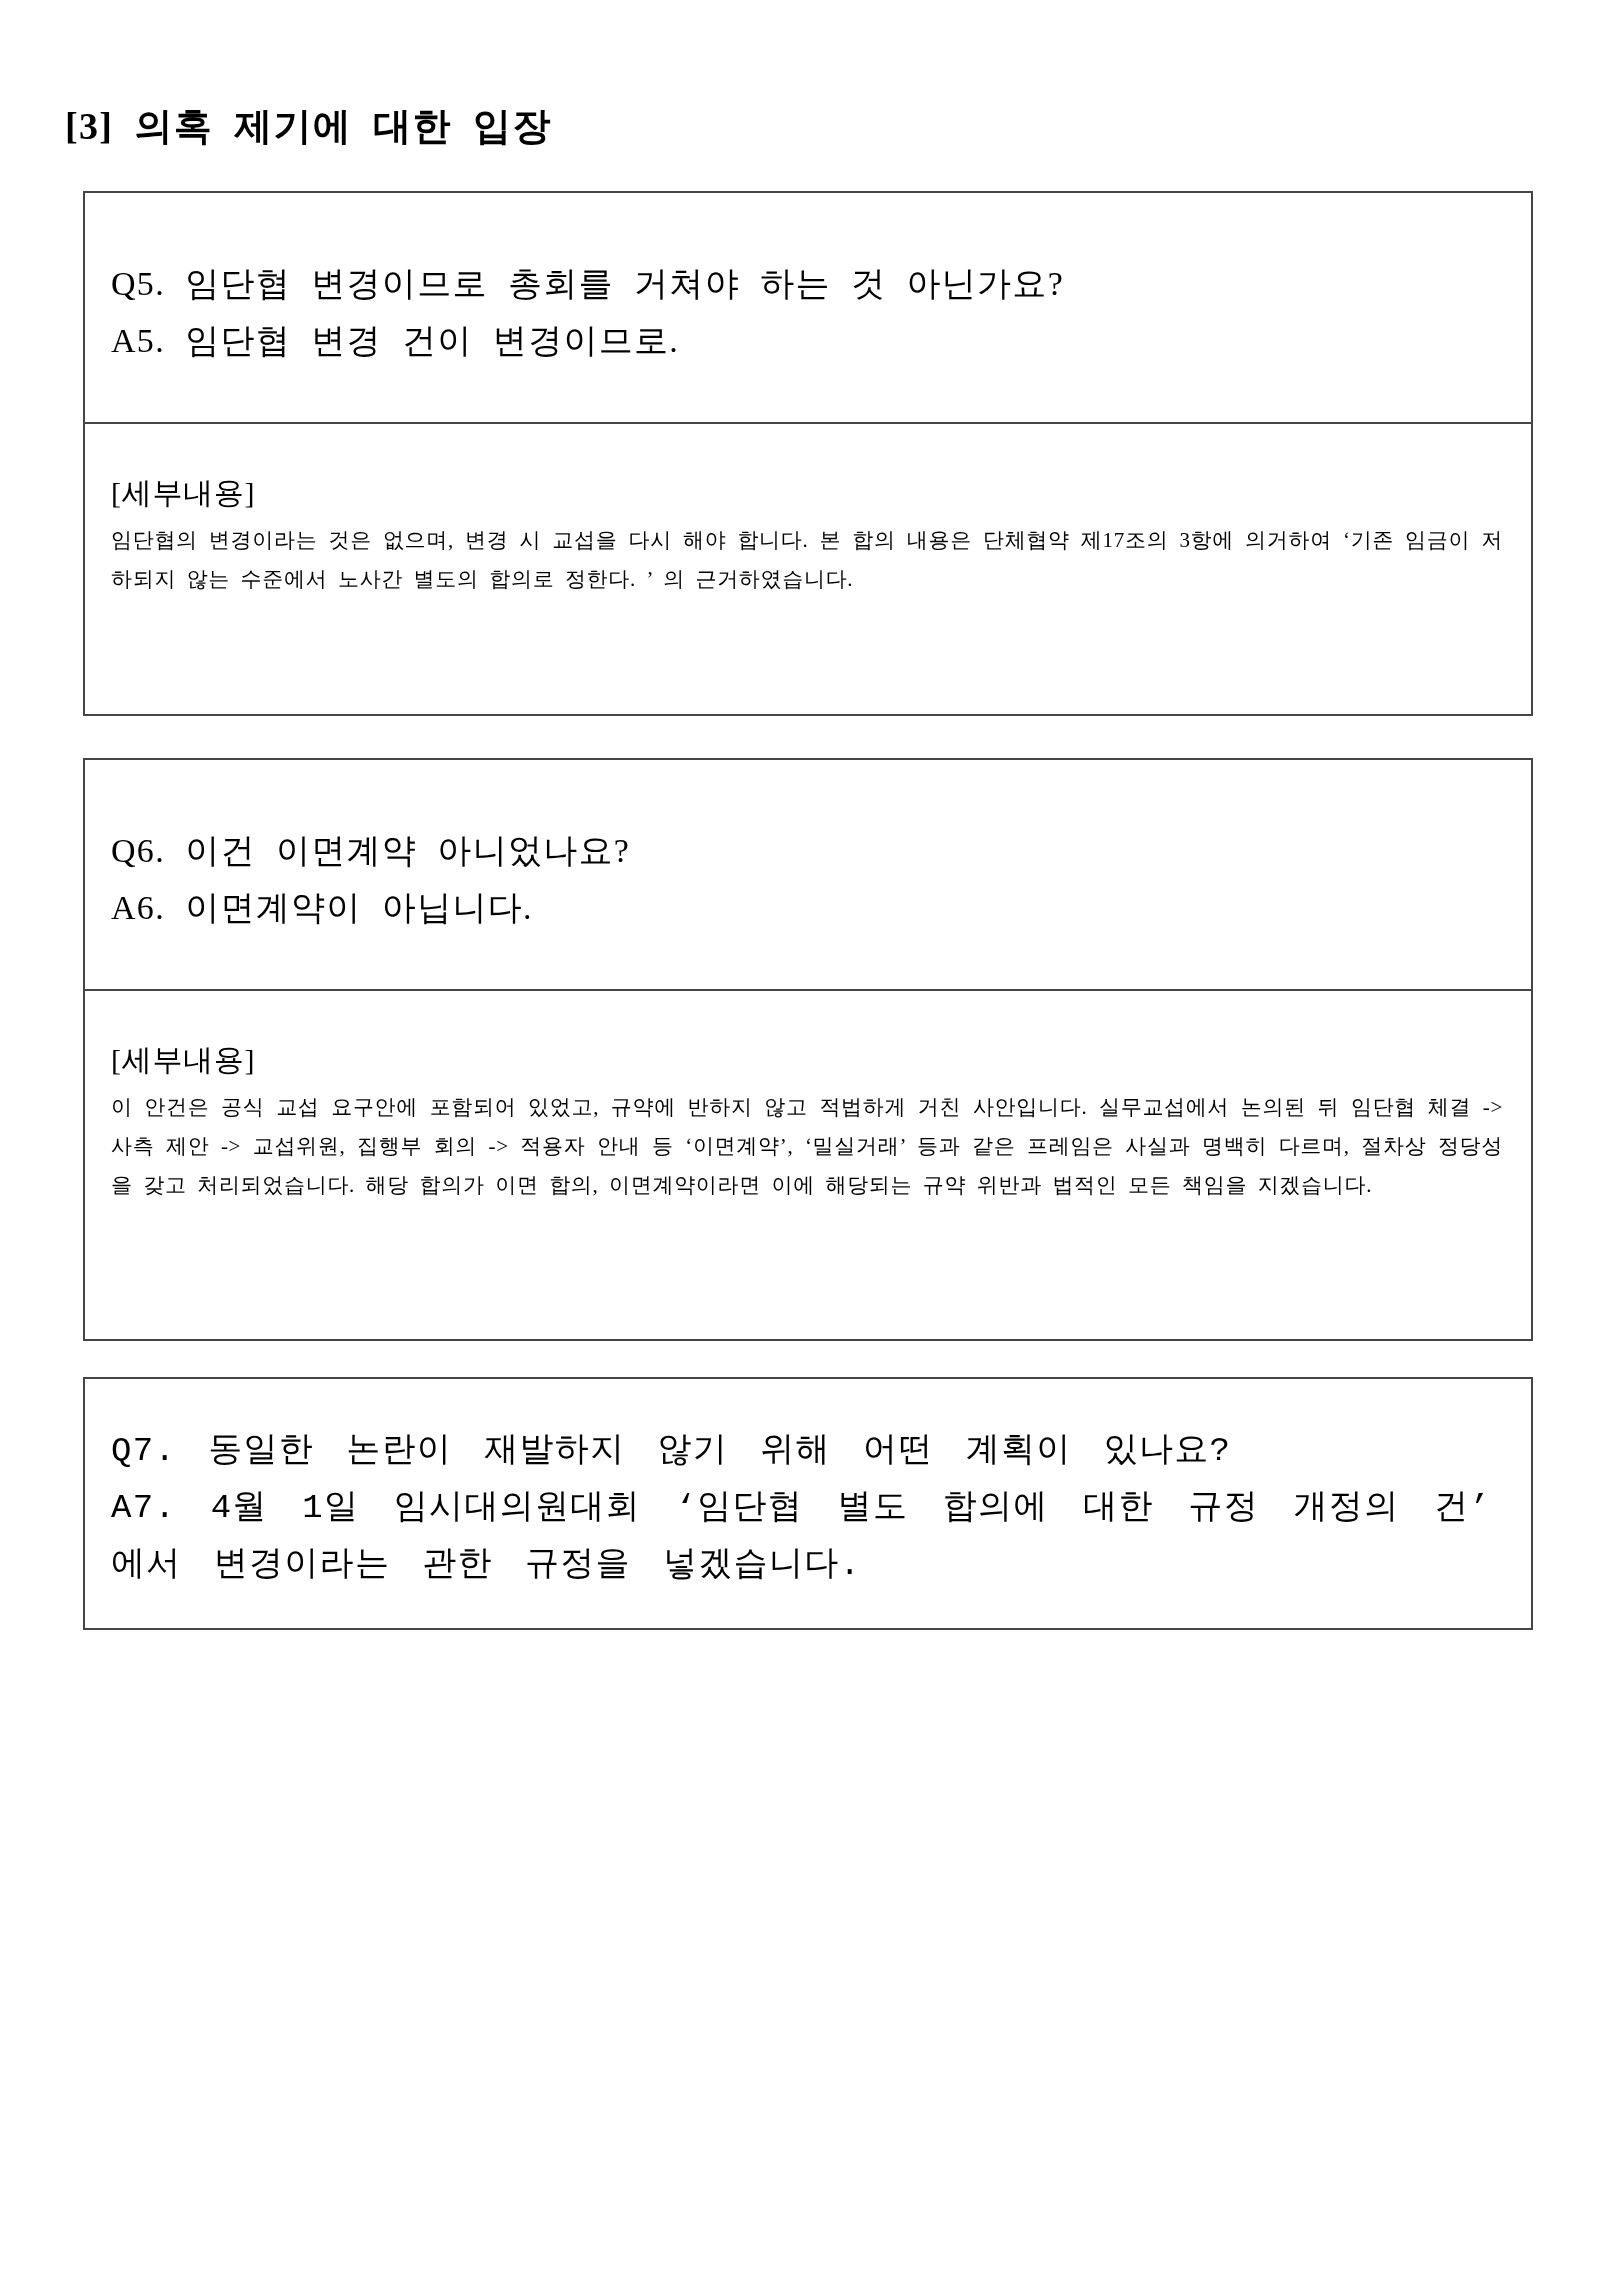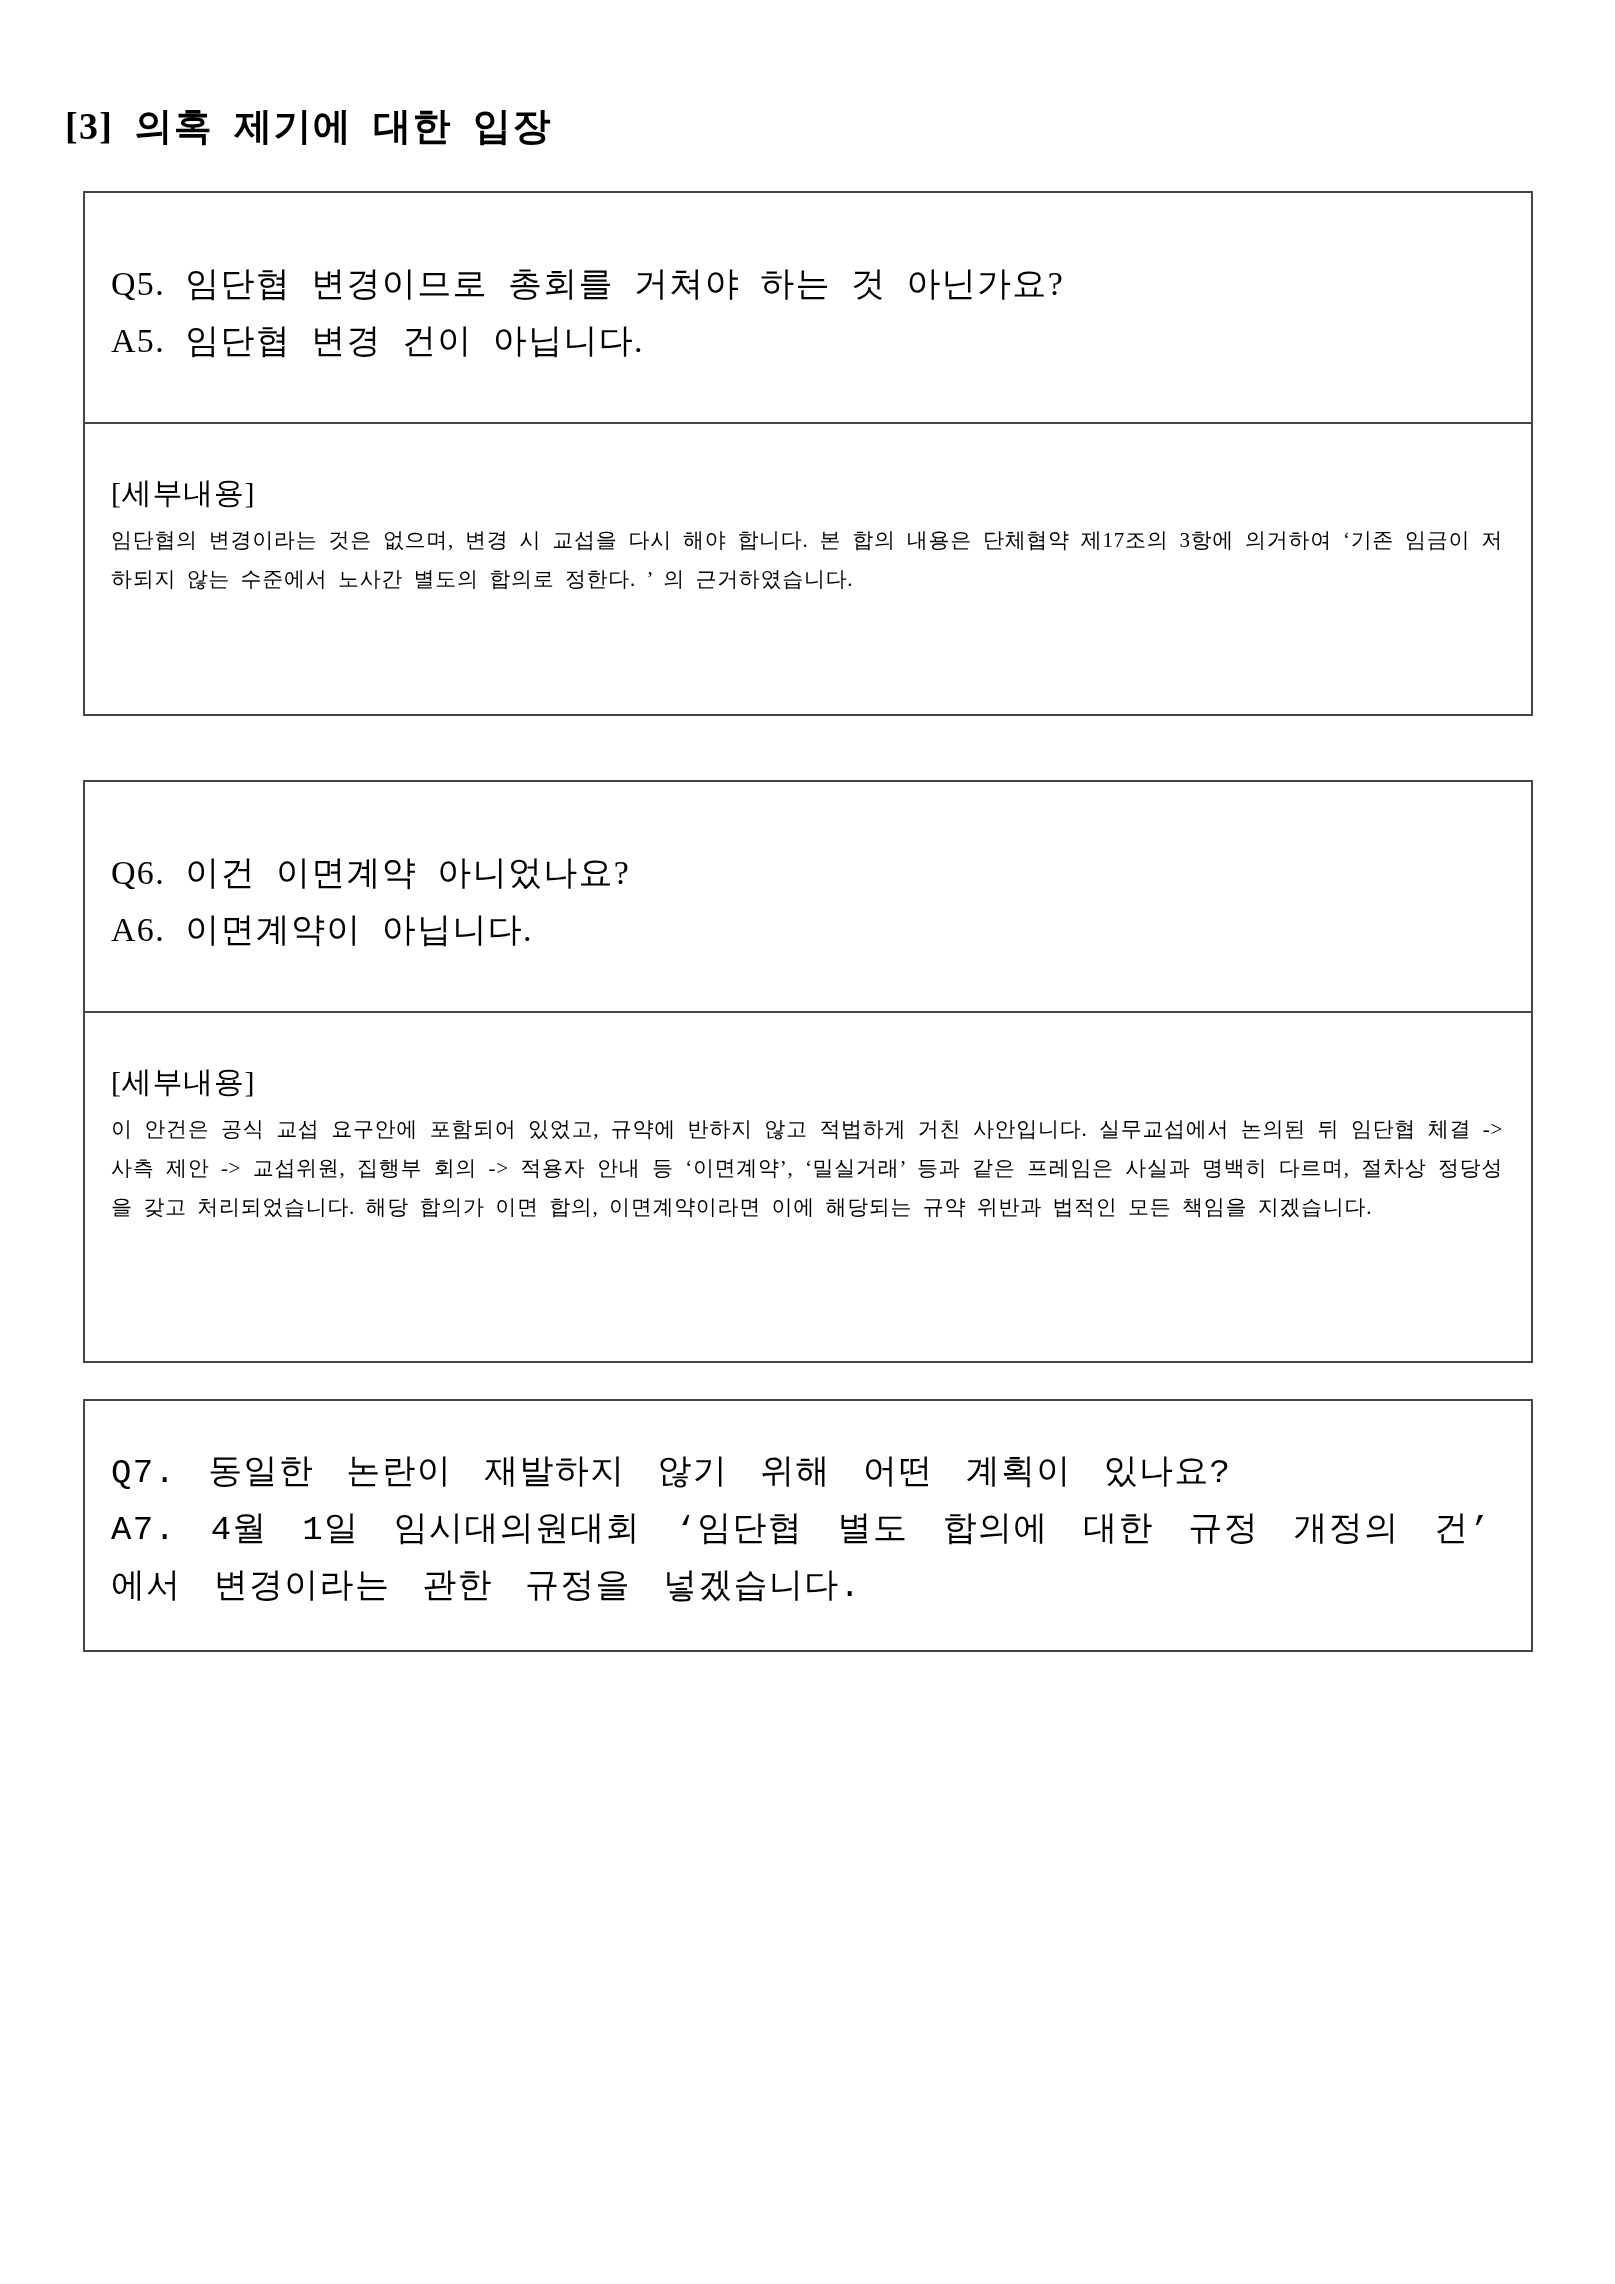--- a/index.html
+++ b/index.html
@@ -23,21 +23,21 @@
     word-spacing: 10.4px;
   }
   .qa-box {
     width: 1450px;
     margin-left: 83px;
     border: 2px solid #454545;
     background: #ffffff;
     overflow: hidden;
   }
   #box1 { height: 525px; margin-top: 39px; }
-  #box2 { height: 583px; margin-top: 64px; }
+  #box2 { height: 583px; margin-top: 42px; }
   #box3 { height: 253px; margin-top: 36px; }
 
   .qa-section {
     height: 229px;
     padding: 62px 40px 0 26px;
     overflow: hidden;
     border-radius: 31px;
   }
   .qa-section.compact {
     height: 249px;
@@ -79,21 +79,21 @@
 </head>
 <body>
 
 <div class="page">
 
   <h1 class="title">[3] 의혹 제기에 대한 입장</h1>
 
   <section class="qa-box" id="box1">
     <div class="qa-section">
       <p class="qa-line">Q5. 임단협 변경이므로 총회를 거쳐야 하는 것 아닌가요?</p>
-      <p class="qa-line">A5. 임단협 변경 건이 아닙니다.</p>
+      <p class="qa-line">A5. 임단협 변경 건이 변경이므로.</p>
     </div>
     <div class="detail-section">
       <p class="detail-heading">[세부내용]</p>
       <p class="detail-body">임단협의 변경이라는 것은 없으며, 변경 시 교섭을 다시 해야 합니다. 본 합의 내용은 단체협약 제17조의 3항에 의거하여 ‘기존 임금이 저하되지 않는 수준에서 노사간 별도의 합의로 정한다. ’ 의 근거하였습니다.</p>
     </div>
   </section>
 
   <section class="qa-box" id="box2">
     <div class="qa-section">
       <p class="qa-line">Q6. 이건 이면계약 아니었나요?</p>

